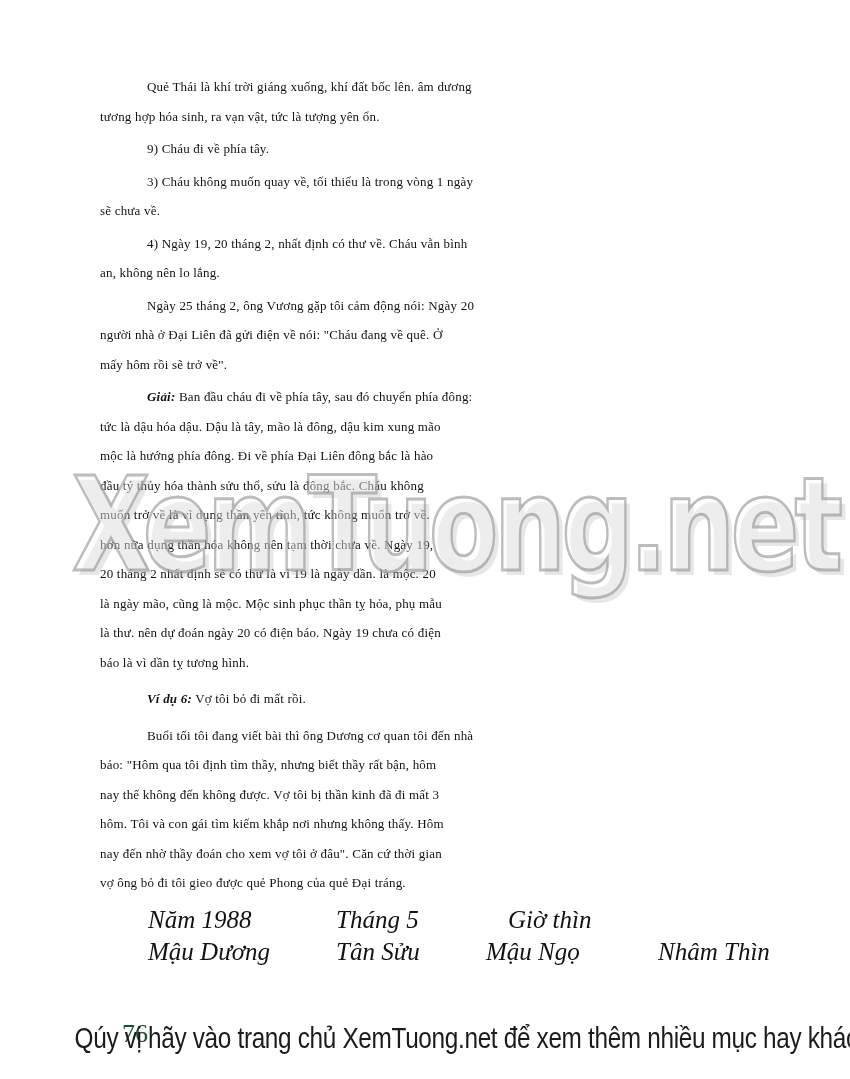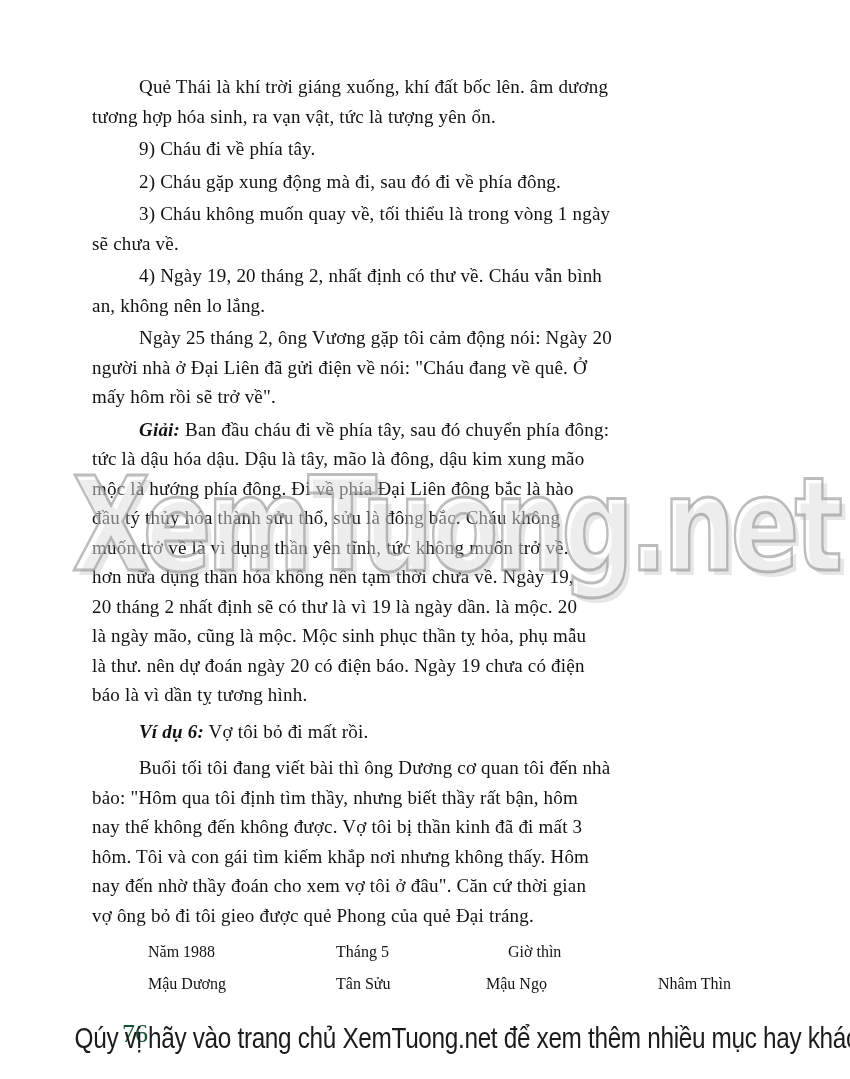--- a/index.html
+++ b/index.html
@@ -1,24 +1,24 @@
 <!DOCTYPE html>
 <html><head>
 <meta charset="utf-8">
 <style>
   html,body{margin:0;padding:0;}
   body{width:850px;height:1079px;background:#f2f2f2;font-family:"Liberation Serif","DejaVu Serif",serif;}
   .page{position:relative;width:850px;height:1079px;background:#ffffff;overflow:hidden;}
   .content{position:absolute;left:92px;top:72px;width:694px;color:#121212;}
-  .para{margin:0 0 3px 0;font-size:19px;line-height:29.5px;white-space:pre-line;text-align:justify;letter-spacing:0.2px;}
+  .para{margin:0 0 3px 8px;font-size:13px;line-height:29.5px;white-space:pre-line;text-align:justify;letter-spacing:0.2px;}
   .indent{text-indent:47px;}
   .lead-i{font-style:italic;font-weight:bold;}
   .lead-bi{font-style:italic;font-weight:bold;}
   .gap-before{margin-top:7px;}
-  .gtable{margin-top:6px;margin-left:56px;font-size:16px;color:#121212;}
+  .gtable{margin-top:6px;margin-left:56px;font-size:25px;color:#121212;font-style:italic;}
   .trow{display:flex;line-height:32px;}
   .tcell{white-space:nowrap;}
   .c0{width:188px;}
   .c1{width:172px;}
   .c2{width:150px;}
   .c3{flex:1;}
   .watermark{position:absolute;left:72px;top:460px;z-index:5;pointer-events:none;
     font-family:"DejaVu Sans","Liberation Sans",sans-serif;font-weight:700;
     font-size:130px;line-height:1;letter-spacing:-6px;white-space:nowrap;
     transform:scaleX(0.78);transform-origin:left top;
@@ -33,21 +33,20 @@
     transform:scaleX(0.84);transform-origin:center top;}
 </style>
 </head>
 <body>
 
 <div class="page">
   <div class="content">
     <p class="para indent">Quẻ Thái là khí trời giáng xuống, khí đất bốc lên. âm dương
 tương hợp hóa sinh, ra vạn vật, tức là tượng yên ổn.</p>
     <p class="para indent">9) Cháu đi về phía tây.</p>
-    <p class="para indent">2) Cháu gặp xung động mà đi, sau đó đi về phía đông.</p>
     <p class="para indent">3) Cháu không muốn quay về, tối thiểu là trong vòng 1 ngày
 sẽ chưa về.</p>
     <p class="para indent">4) Ngày 19, 20 tháng 2, nhất định có thư về. Cháu vẫn bình
 an, không nên lo lắng.</p>
     <p class="para indent">Ngày 25 tháng 2, ông Vương gặp tôi cảm động nói: Ngày 20
 người nhà ở Đại Liên đã gửi điện về nói: "Cháu đang về quê. Ở
 mấy hôm rồi sẽ trở về".</p>
     <p class="para indent"><i class="lead-i">Giải:</i> <span>Ban đầu cháu đi về phía tây, sau đó chuyển phía đông:
 tức là dậu hóa dậu. Dậu là tây, mão là đông, dậu kim xung mão
 mộc là hướng phía đông. Đi về phía Đại Liên đông bắc là hào

